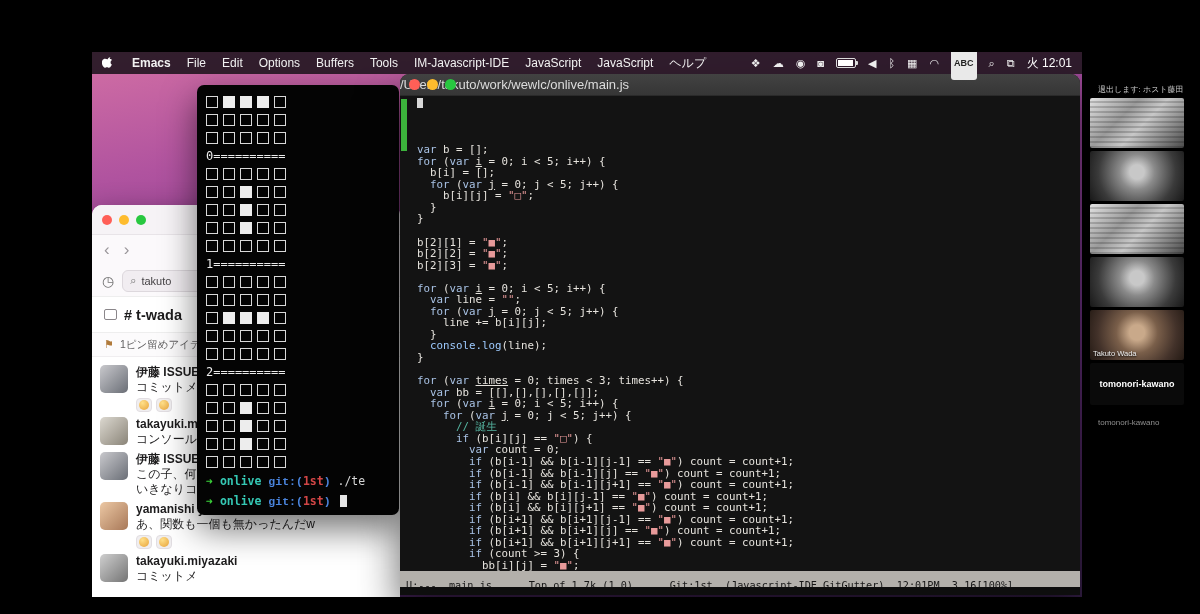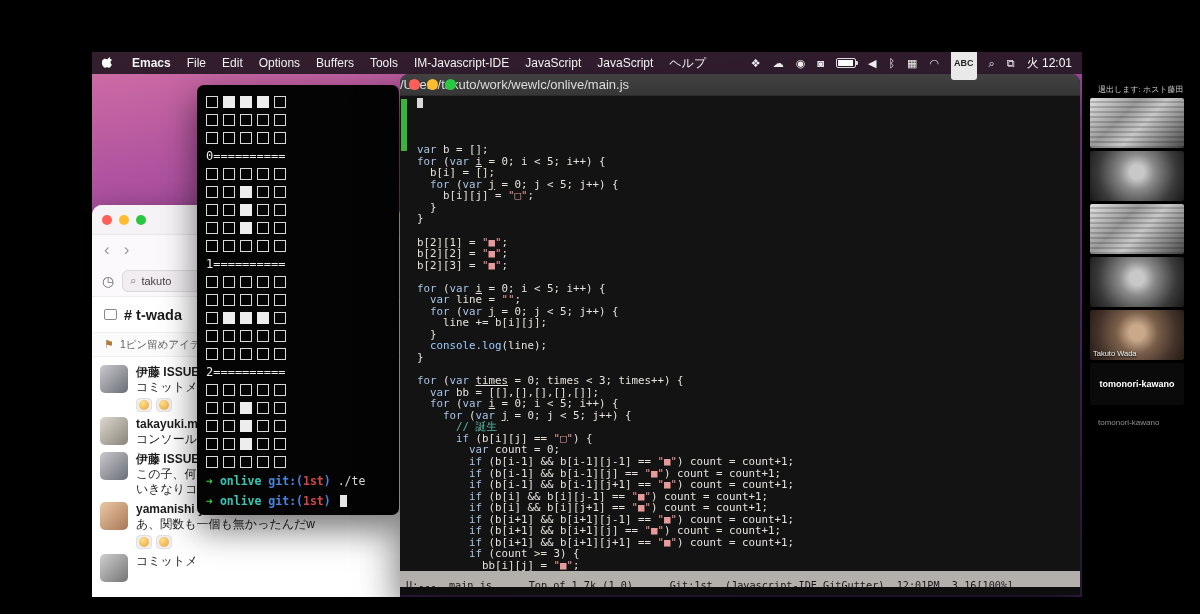--- a/index.html
+++ b/index.html
@@ -55,21 +55,21 @@
   .echo{flex:0 0 8px;background:#0e0e0e;}
 
   
   .t-row{height:18px;display:flex;gap:5px;align-items:center;}
   .cell{width:12px;height:12px;border:1.5px solid #d9d9d9;display:inline-block;}
   .cell.fill{background:#ededed;border-color:#ededed;}
   .t-label{height:18px;line-height:18px;color:#ececec;font-family:"DejaVu Sans Mono",monospace;font-size:12px;}
   .prompt{height:20px;line-height:20px;font-family:"DejaVu Sans Mono",monospace;font-size:11.5px;white-space:pre;}
   .p-arrow{color:#3ad23a;font-weight:bold;}
   .p-dir{color:#35c8b4;font-weight:bold;}
-  .p-git{color:#4a84dc;font-weight:bold;}
+  .p-git{color:#4a84dc;font-weight:bold;font-family:Liberation Mono, monospace;}
   .p-branch{color:#d24646;font-weight:bold;}
   .p-cmd{color:#d8d8d8;}
   .tcursor{display:inline-block;width:7px;height:12px;background:#e6e6e6;vertical-align:-2px;margin-left:2px;}
 
   
   .sl-titlebar{height:30px;background:#f6f3f6;display:flex;align-items:center;border-bottom:1px solid #e8e4e8;}
   .sl-logo{width:16px;height:16px;border-radius:4px;margin-left:60px;
     background:conic-gradient(#36C5F0 0 25%, #2EB67D 0 50%, #ECB22E 0 75%, #E01E5A 0 100%);}
   .sl-nav{height:30px;display:flex;align-items:center;gap:14px;padding-left:12px;color:#9a969a;font-size:17px;background:#fbf9fb;}
   .sl-search-row{height:32px;display:flex;align-items:center;gap:8px;padding-left:10px;background:#fbf9fb;border-bottom:1px solid #eee;}
@@ -224,20 +224,21 @@
                 </span>
                 <span class="reaction">
                   <span class="em"></span>
                 </span>
               </div>
             </div>
           </div>
           <div class="msg">
             <div class="avatar" style="background: linear-gradient(135deg, rgb(207, 207, 207), rgb(116, 116, 116));"></div>
             <div class="msg-body">
+              <div class="msg-head"><span class="msg-author">takayuki.miyazaki</span></div>
               <div class="msg-text">コミットメ</div>
             </div>
           </div>
         </div>
     </div>
 
     <div class="terminal">
       <div>
           <div class="t-row">
             <span class="cell"></span>

